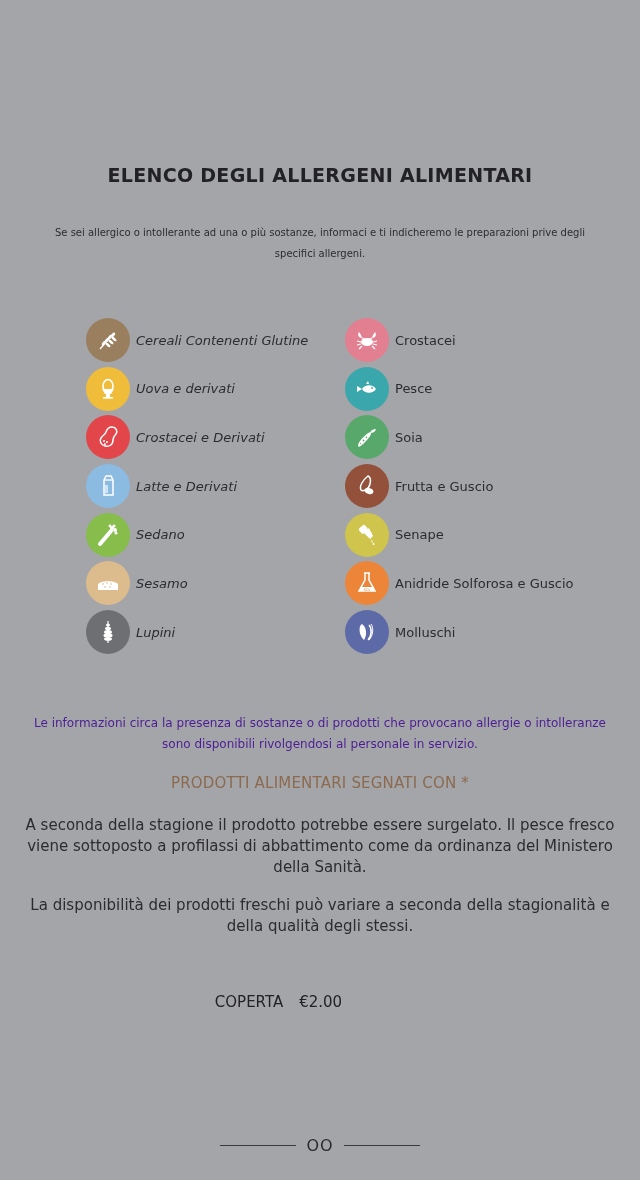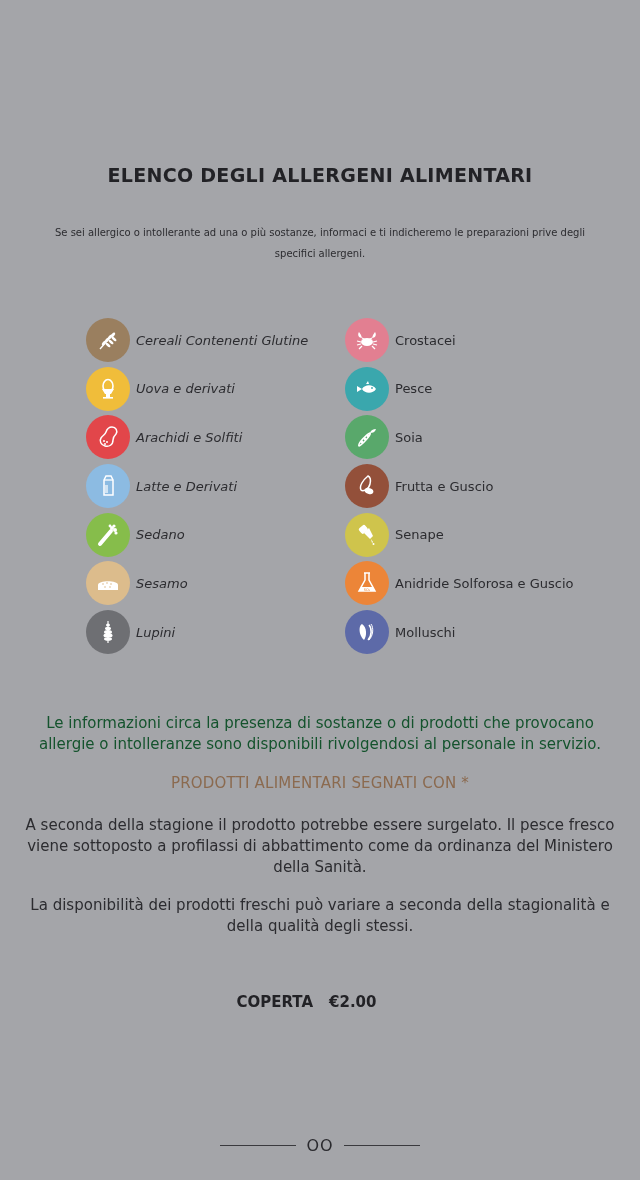--- a/index.html
+++ b/index.html
@@ -29,37 +29,37 @@
     }
     .circle {
       width: 44px; height: 44px; border-radius: 50%;
       display: flex; align-items: center; justify-content: center;
       flex-shrink: 0;
     }
     .circle svg { width: 26px; height: 26px; }
     .label { margin-left: 6px; font-size: 13px; color: #2c2c30; white-space: nowrap; }
     .info {
       position: absolute; top: 713px; left: 20px; width: 600px;
-      text-align: center; font-size: 15px; line-height: 21px; color: #14532d;
+      text-align: center; font-size: 12px; line-height: 21px; color: #4c1d95;
     }
     .frozen {
       position: absolute; top: 774px; left: 0; width: 640px;
       text-align: center; font-size: 15px; color: #8b6a4f; letter-spacing: 0.2px;
     }
     .season {
       position: absolute; top: 815px; left: 20px; width: 600px;
       text-align: center; font-size: 15px; line-height: 21px; color: #2c2c30;
     }
     .avail {
       position: absolute; top: 895px; left: 20px; width: 600px;
       text-align: center; font-size: 15px; line-height: 21px; color: #2c2c30;
     }
     .coperta {
       position: absolute; top: 993px; left: 0; width: 557px;
-      text-align: center; font-weight: bold; font-size: 15px; color: #222226; padding-left: 28px;
+      text-align: center; font-weight: normal; font-size: 15px; color: #222226;
     }
     .coperta span + span { margin-left: 16px; }
     .footer {
       position: absolute; top: 1136px; left: 0; width: 640px;
       display: flex; justify-content: center; align-items: center;
     }
     .footer .line { width: 76px; height: 1px; background: #3a3a3e; }
     .footer .page { margin: 0 10px; font-size: 16px; color: #2a2a2e; letter-spacing: 1px; }
   </style>
 </head>
@@ -102,21 +102,21 @@
     </div>
     <div class="item">
       <div class="circle" style="background: rgb(226, 70, 74);">
         <svg viewBox="0 0 26 26">
             <path d="M17 3 c4 0 6 4 4 7 c-2 2 -3 3 -3 6 c0 5 -4 7 -8 6 c-4 -1 -6 -5 -4 -8 c2 -3 4 -3 5 -6 c1 -3 3 -5 6 -5z" fill="none" stroke="#fff" stroke-width="1.5"></path>
             <circle cx="9" cy="17" r="1" fill="#fff"></circle>
             <circle cx="12" cy="18" r="1" fill="#fff"></circle>
             <circle cx="10" cy="20" r="1" fill="#fff"></circle>
           </svg>
       </div>
-      <span class="label">Arachidi e Solfiti</span>
+      <span class="label">Crostacei e Derivati</span>
     </div>
     <div class="item">
       <div class="circle" style="background: rgb(140, 187, 226);">
         <svg viewBox="0 0 26 26">
             <path d="M9 7 l2 -4 h5 l2 4 v15 h-9z" fill="none" stroke="#fff" stroke-width="1.5"></path>
             <path d="M9 7 h9" stroke="#fff" stroke-width="1.3"></path>
             <rect x="10" y="12" width="3" height="8" fill="#fff" opacity="0.6"></rect>
           </svg>
       </div>
       <span class="label">Latte e Derivati</span>

